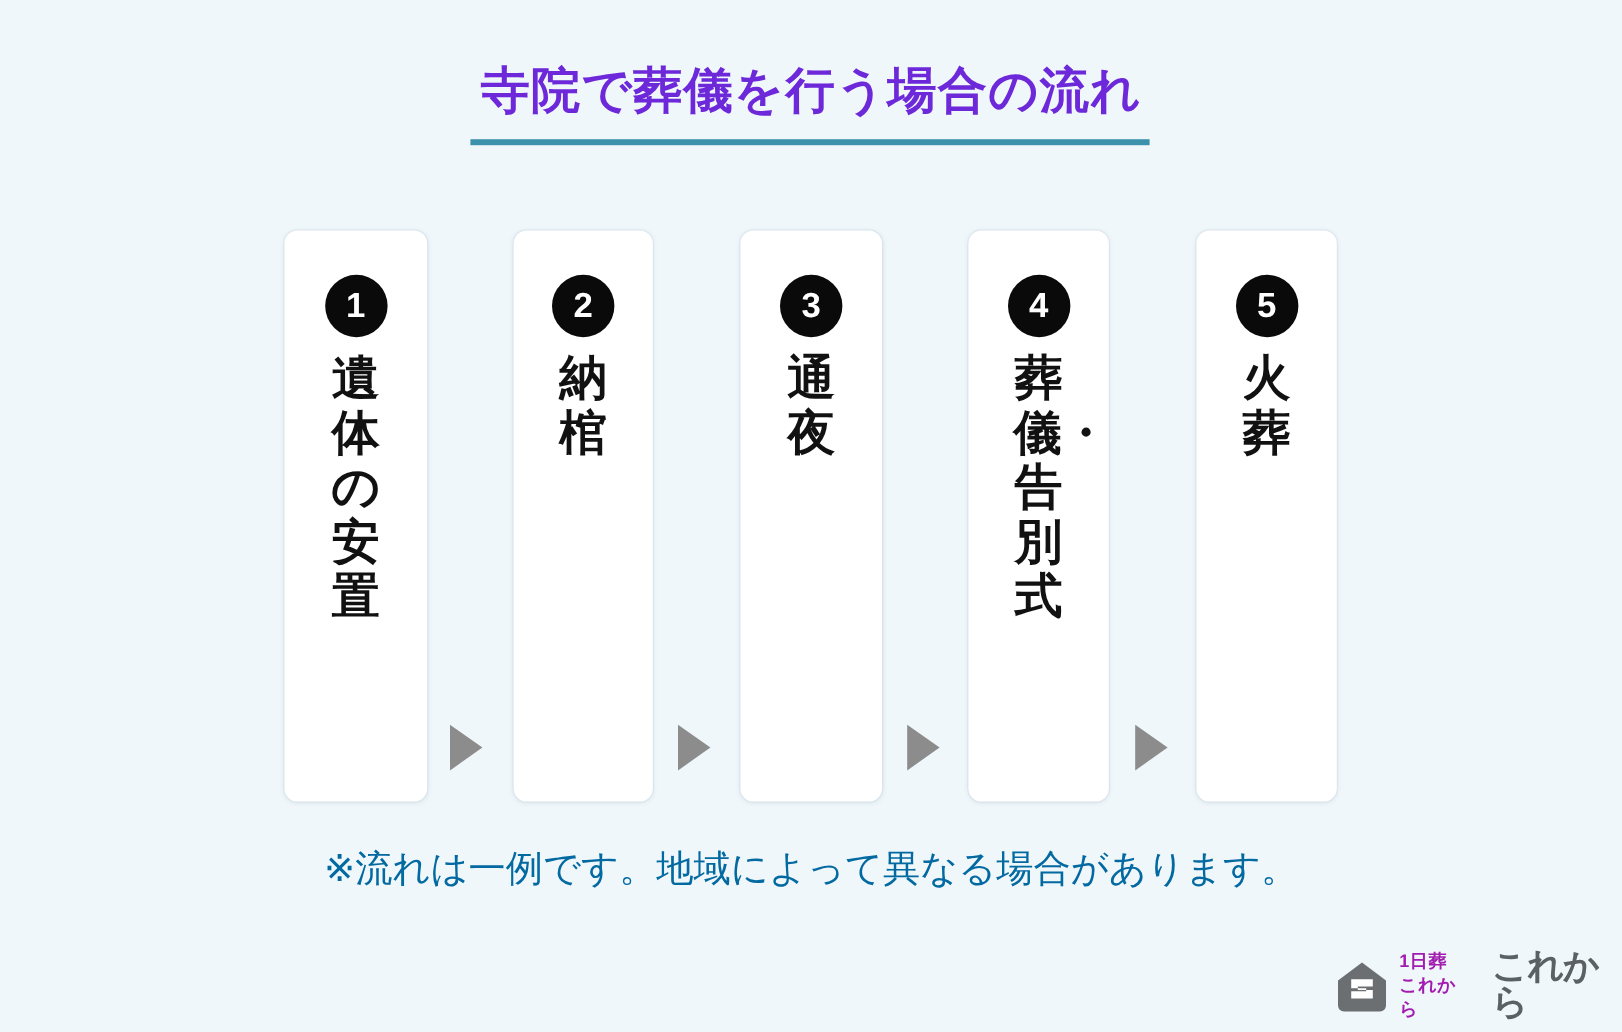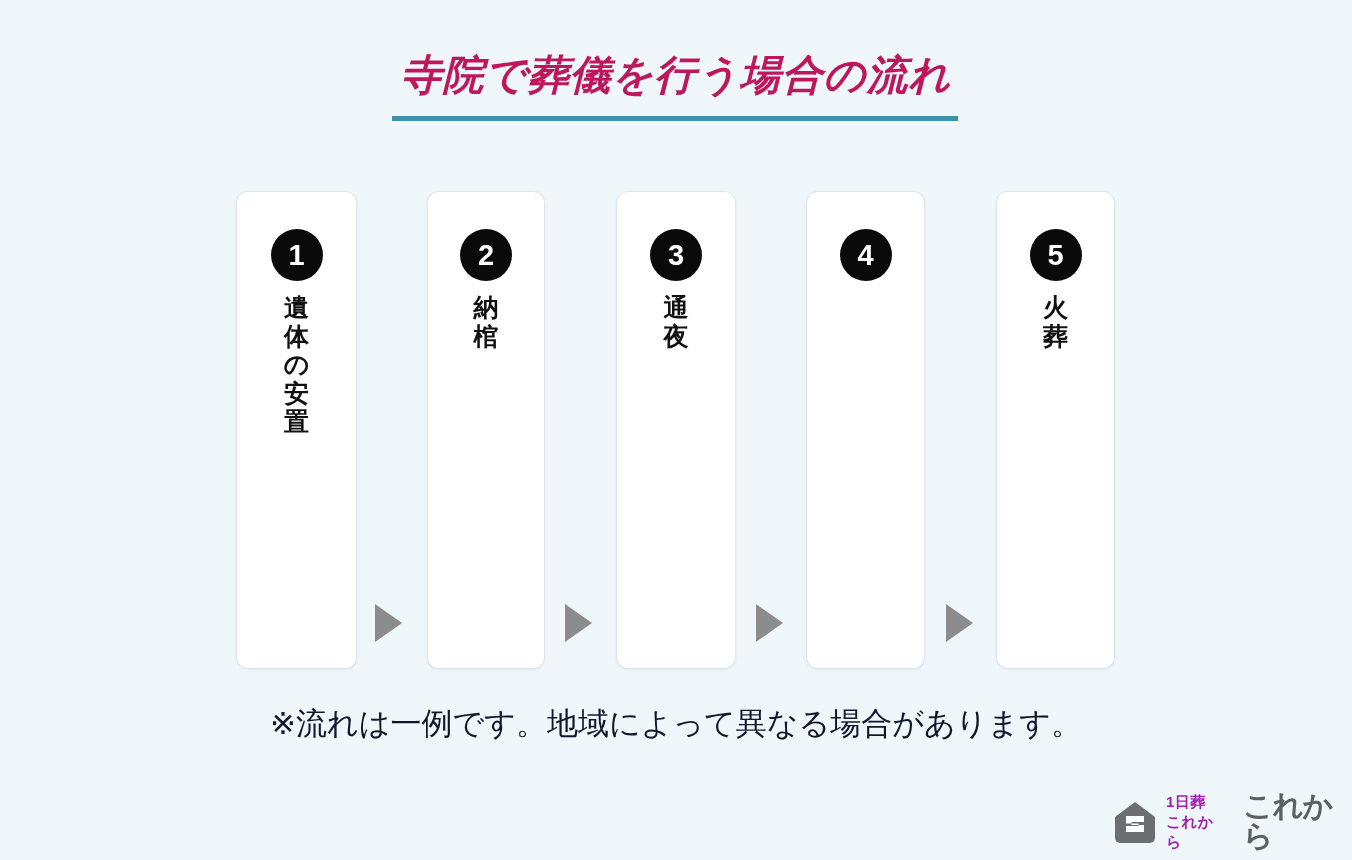--- a/index.html
+++ b/index.html
@@ -20,25 +20,24 @@
     position: absolute;
     top: 52px;
     left: 0;
     width: 1352px;
     text-align: center;
   }
   .title-text {
     display: inline-block;
     font-size: 41px;
     font-weight: bold;
-    color: #be185d;
+    color: #6d28d9;
     letter-spacing: 1px;
     line-height: 1.15;
     white-space: nowrap;
-    font-style: italic;
   }
   .title-rule {
     position: absolute;
     top: 116px;
     left: 392px;
     width: 566px;
     height: 5px;
     background: #3d92ab;
   }
 
@@ -77,21 +76,21 @@
     color: #ffffff;
     font-size: 29px;
     font-weight: bold;
     line-height: 52px;
     text-align: center;
     flex: none;
     font-family: "Liberation Sans", "DejaVu Sans", sans-serif;
   }
   .step-label {
     margin-top: 12px;
-    font-size: 25px;
+    font-size: 40px;
     font-weight: bold;
     color: #111111;
     line-height: 1.14;
     text-align: center;
     letter-spacing: 0px;
     width: 42px;
     word-break: break-all;
     white-space: normal;
   }
 
@@ -111,21 +110,21 @@
   .arrow-4 { left: 946px; }
 
   
   .footer-note {
     position: absolute;
     top: 703px;
     left: 0;
     width: 1352px;
     text-align: center;
     font-size: 31px;
-    color: #0f172a;
+    color: #0369a1;
     letter-spacing: 0px;
     white-space: nowrap;
   }
 
   
   .logo {
     position: absolute;
     left: 1113px;
     top: 798px;
     height: 48px;
@@ -184,20 +183,21 @@
 
   <div class="step-card card-3">
     <div class="step-badge">3</div>
     <div class="step-label">通夜</div>
   </div>
 
   <div class="flow-arrow arrow-3"></div>
 
   <div class="step-card card-4">
     <div class="step-badge">4</div>
+    <div class="step-label">葬儀・告別式</div>
   </div>
 
   <div class="flow-arrow arrow-4"></div>
 
   <div class="step-card card-5">
     <div class="step-badge">5</div>
     <div class="step-label">火葬</div>
   </div>
 
 </div>

